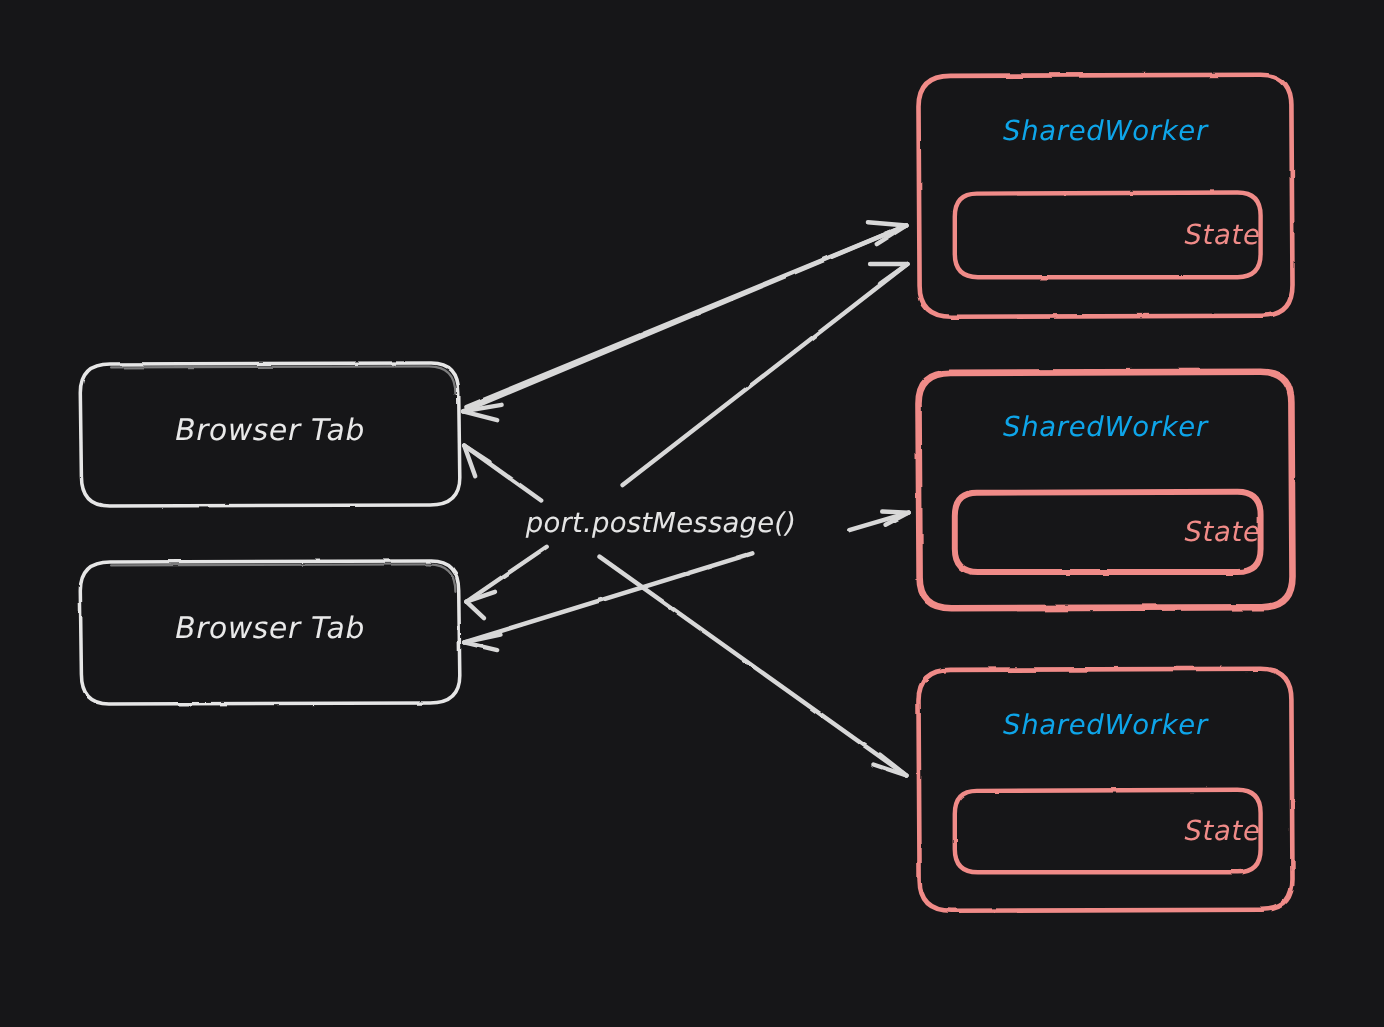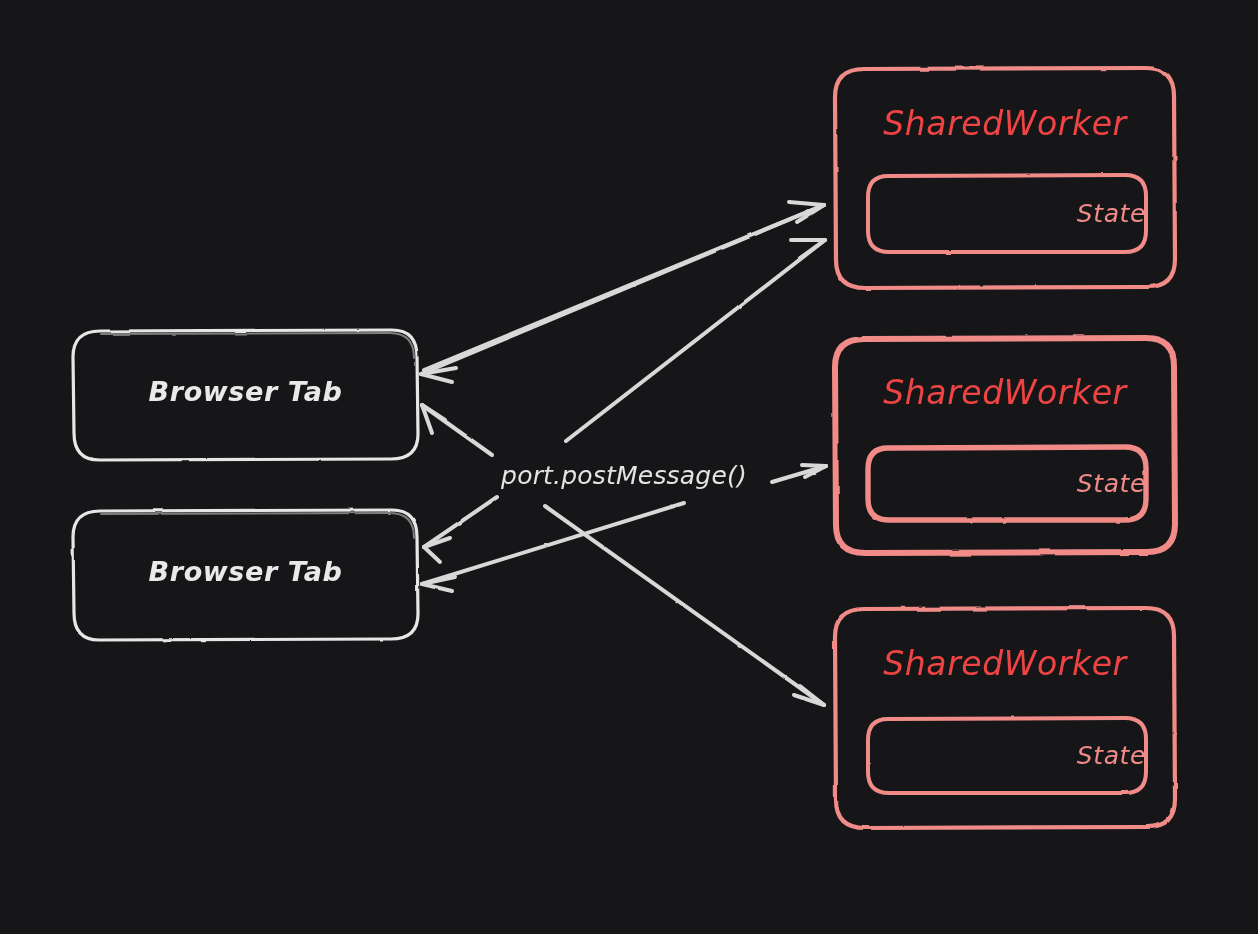--- a/index.html
+++ b/index.html
@@ -28,25 +28,24 @@
     white-space:nowrap;
     pointer-events:none;
     font-family:"DejaVu Sans","Liberation Sans",sans-serif;
     font-weight:400;
     letter-spacing:.6px;
   }
   .lbl-tab{
     color:#e9e9e9;
     font-size:27px;
     font-style:italic;
-    font-weight:bold;
   }
   .lbl-worker{
-    color:#ef4444;
-    font-size:33px;
+    color:#0ea5e9;
+    font-size:25px;
     font-style:italic;
   }
   .lbl-state{
     color:#f08b88;
     font-size:25px;
     font-style:italic;
     text-align:right;
   }
   .lbl-edge{
     color:#e4e4e4;
@@ -162,15 +161,15 @@
 
   <div class="node-label lbl-worker" style="left:835px; top:104px; width:340px;">SharedWorker</div>
   <div class="node-label lbl-state" style="left:868px; top:199px; width:278px;">State</div>
 
   <div class="node-label lbl-worker" style="left:835px; top:373px; width:340px;">SharedWorker</div>
   <div class="node-label lbl-state" style="left:868px; top:469px; width:278px;">State</div>
 
   <div class="node-label lbl-worker" style="left:835px; top:644px; width:340px;">SharedWorker</div>
   <div class="node-label lbl-state" style="left:868px; top:741px; width:278px;">State</div>
 
-  <div class="node-label lbl-edge" style="left:478px; top:461px; width:292px; text-align:center;font-style:italic;">port.postMessage()</div>
+  <div class="node-label lbl-edge" style="left:478px; top:461px; width:292px; text-align:left;font-style:italic;">port.postMessage()</div>
 
 </div>
 
 </body></html>

